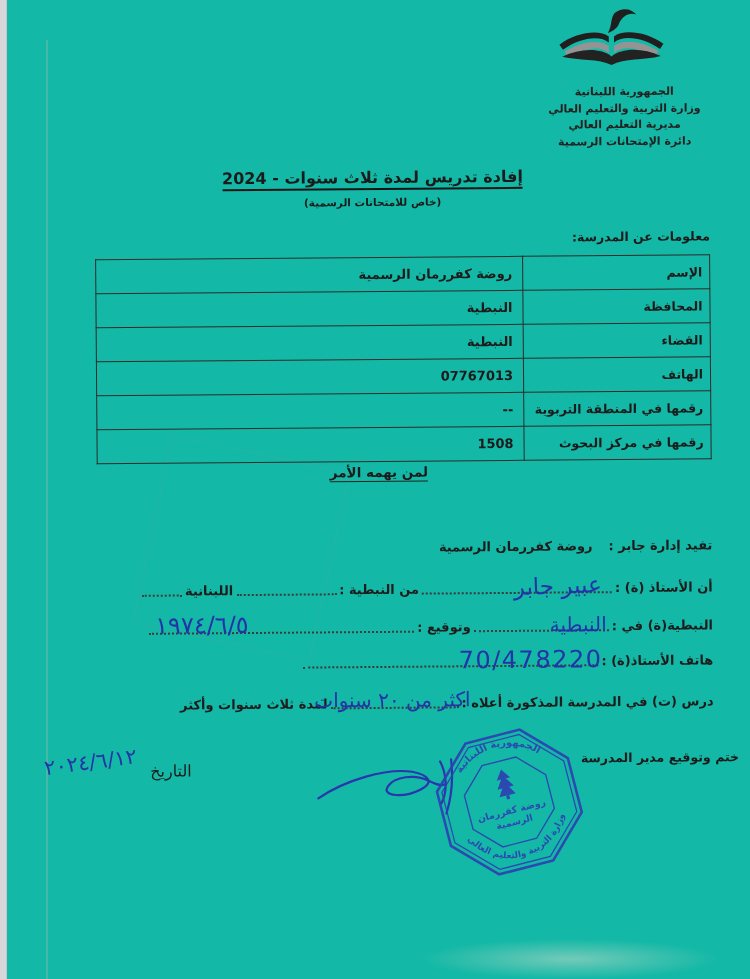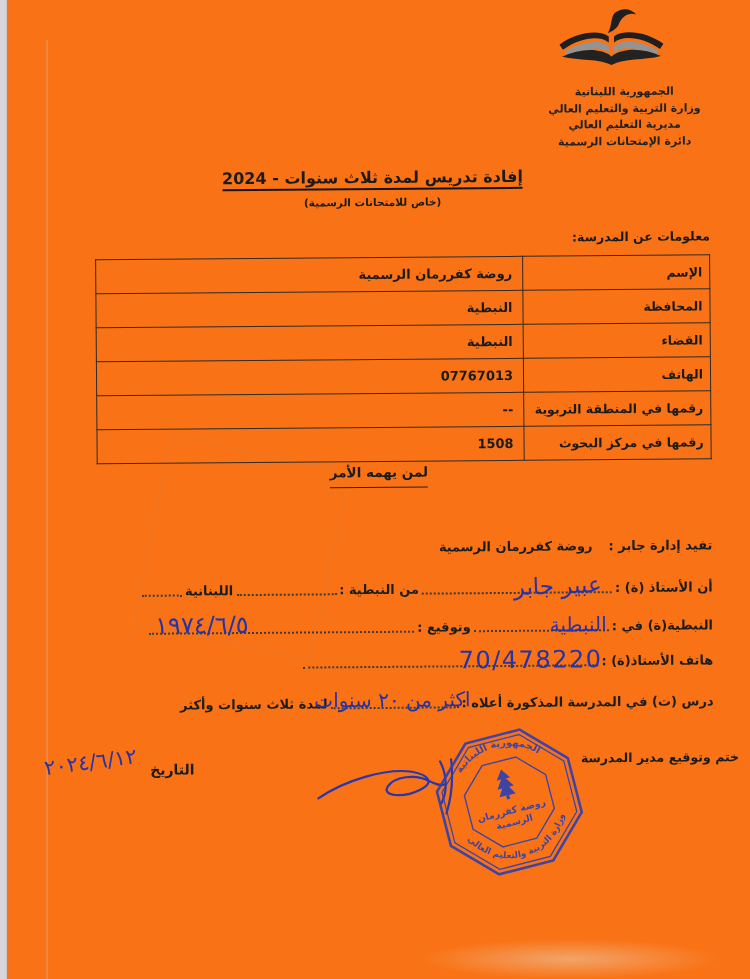--- a/index.html
+++ b/index.html
@@ -2,21 +2,21 @@
 <html lang="ar"><head>
 <meta charset="utf-8">
 <style>
   html,body { margin:0; padding:0; }
   body {
     width:750px; height:979px; background:#e9e9ee;
     font-family:"DejaVu Sans", sans-serif;
   }
   #page {
     position:relative; width:750px; height:979px; overflow:hidden;
-    background:#f97316; color:#1b1b1b;
+    background:#14b8a6; color:#1b1b1b;
   }
   .abs { position:absolute; }
   
   #edge-strip { left:0; top:0; width:6px; height:979px; background:#d6d6db; border-right:1px solid #c6c6ce; }
   #bleed-line { left:46px; top:40px; width:2px; height:939px; background:rgba(200,192,178,0.28); }
   #bleed-rect { left:150px; top:452px; width:180px; height:190px;
     border:1.5px solid rgba(150,155,175,0.14); transform:rotate(12deg); }
   #bleed-smudge { left:420px; bottom:0px; width:300px; height:40px;
     background:radial-gradient(ellipse at center, rgba(232,224,208,0.45), rgba(232,224,208,0) 70%); }
   #tilt { position:absolute; left:0; top:0; width:750px; height:979px;
@@ -37,21 +37,21 @@
   
   #info-heading { right:38px; top:231px; direction:rtl; font-size:12.5px; font-weight:700; }
   #info-table { left:97px; top:257px; width:615px; height:198px;
     border-collapse:collapse; direction:rtl; table-layout:fixed; }
   #info-table td { border:1.6px solid #2b2b2b; font-weight:700; height:33px; vertical-align:middle; }
   #info-table td.lbl { width:172px; font-size:12.5px; padding:0 7px; }
   #info-table td.val { font-size:13px; padding:0 10px; text-align:right; }
 
   
   #salutation { left:330px; top:464px; direction:rtl; font-size:13.5px; font-weight:700;
-    border-bottom:1.8px solid #222; padding-bottom:7px; }
+    border-bottom:1.8px solid #222; padding-bottom:1px; }
 
   
   .bodyline { position:absolute; right:38px; direction:rtl; font-weight:700;
     font-size:13px; white-space:nowrap; color:#1d1d1d; }
   #line-school  { top:540px; }
   #line-teacher { top:582px; }
   #line-born    { top:620px; }
   #line-phone   { top:655px; }
   #line-taught  { top:696px; }
   .gap { display:inline-block; width:16px; }
@@ -59,21 +59,21 @@
     border-bottom:2px dotted #3c3c3c; vertical-align:-1px; margin:0 3px; }
   .hw { position:absolute; color:#2433a8; font-weight:400; white-space:nowrap; }
   #hw-name      { bottom:-7px; right:10px; font-size:23px; transform:rotate(-1.5deg); }
   #hw-birthplace{ bottom:-7px; right:2px;  font-size:20px; }
   #hw-birthdate { bottom:-7px; left:6px;   font-size:24px; direction:ltr; letter-spacing:1px; }
   #hw-phone     { bottom:-9px; right:-4px; font-size:24px; direction:ltr; letter-spacing:1.5px; }
   #hw-duration  { bottom:-5px; right:-12px; font-size:20px; }
 
   
   #stamp-label { right:13px; top:752px; direction:rtl; font-size:12.5px; font-weight:700; }
-  #date-label  { left:148px; top:760px; direction:rtl; font-size:14px; font-weight:700; }
+  #date-label  { left:148px; top:760px; direction:rtl; font-size:16px; font-weight:400; }
   #hw-date { left:42px; top:748px; color:#2433a8; font-size:21px; direction:ltr;
     letter-spacing:2px; transform:rotate(-7deg); }
   #signature { left:312px; top:756px; width:170px; height:66px; }
   #stamp { left:428px; top:724px; width:158px; height:158px;
     transform:rotate(-14deg); opacity:0.92; }
   #stamp text { font-family:"DejaVu Sans", sans-serif; font-weight:700; }
 </style>
 </head>
 <body>
 

